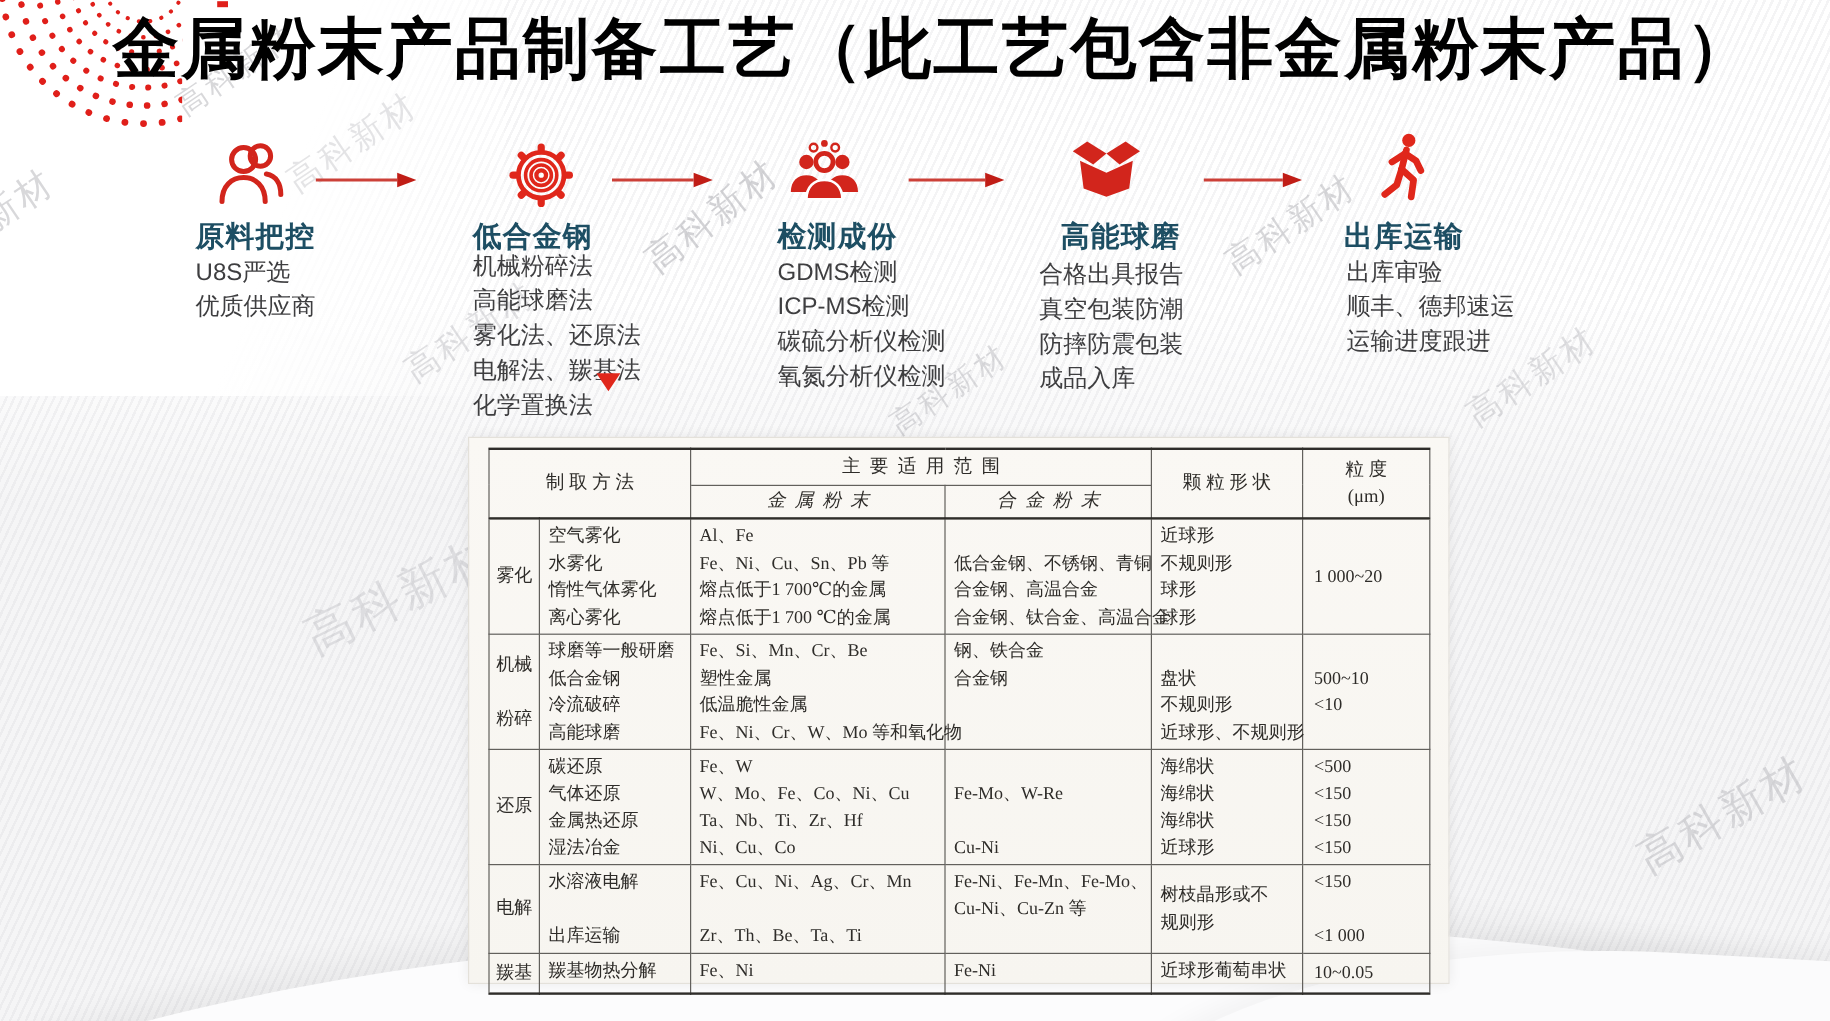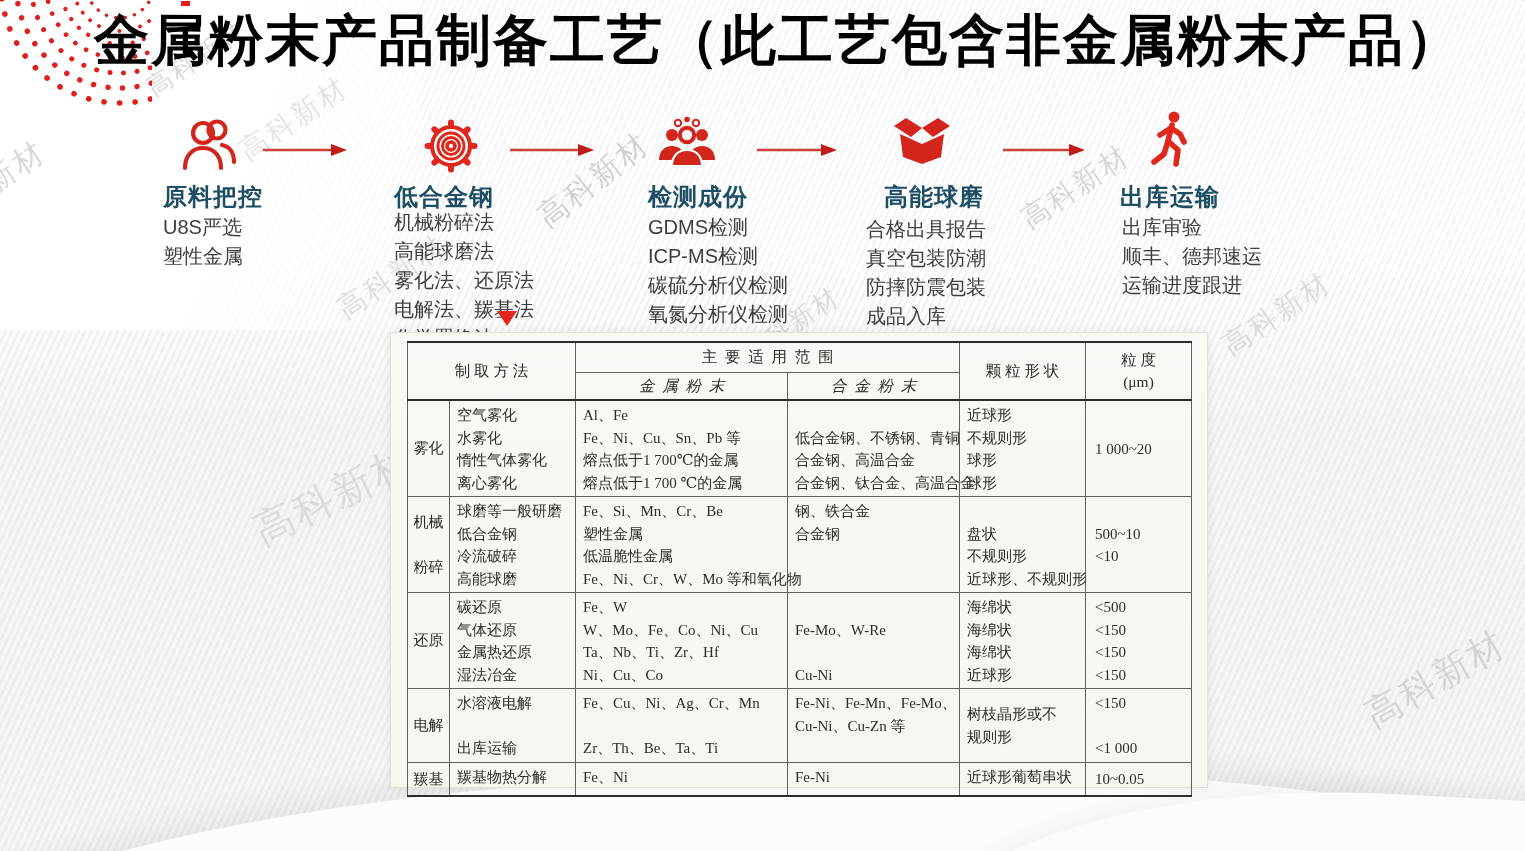--- a/index.html
+++ b/index.html
@@ -37,21 +37,21 @@
   
   .step-title { position:absolute; font-size:24px; font-weight:bold; color:#1d4e63; letter-spacing:1px; }
   .step-items { position:absolute; font-size:20px; color:#3e3e40; line-height:29px; white-space:pre-line; }
   .step-icon  { position:absolute; }
   .flow-arrow { position:absolute; top:142px; height:16px; }
   .down-triangle { position:absolute; left:497px; top:311px; width:0; height:0;
     border-left:10px solid transparent; border-right:10px solid transparent; border-top:15px solid #e0271b; }
 
   
   .scan {
-    position:absolute; left:390px; top:332px; width:818px; height:456px;
+    position:absolute; left:390px; top:364px; width:818px; height:456px;
     background:linear-gradient(#faf8f4, #f7f5f0);
     border:1px solid #e4e1da; box-shadow:0 0 10px rgba(0,0,0,.07);
   }
   table.ptable {
     position:absolute; left:16px; top:8px; width:784px;
     border-collapse:collapse; table-layout:fixed;
     font-family:"Liberation Serif","DejaVu Serif",serif;
     color:#2e2c29; font-size:15px;
   }
   .ptable th, .ptable td {
@@ -112,21 +112,21 @@
 <div class="step-icon" style="left:181px;top:118px">
   <svg width="56" height="54" viewBox="0 0 56 54" fill="none" stroke="#d2251c" stroke-width="4.2" stroke-linecap="round">
     <circle cx="36" cy="12" r="8.5"></circle>
     <path d="M41,27 c8,1.5 12,8 12,17"></path>
     <circle cx="22" cy="15" r="10"></circle>
     <path d="M4,50 c0-13 8-20 18-20 s18,7 18,20"></path>
   </svg>
 </div>
 <div class="step-title" style="left:163px;top:181px">原料把控</div>
 <div class="step-items" style="left:163px;top:213px">U8S严选
-塑性金属</div>
+优质供应商</div>
 
 <svg class="flow-arrow" style="left:263px" width="84" height="16">
   <line x1="0" y1="8" x2="68" y2="8" stroke="#cc4038" stroke-width="2.6"></line>
   <polygon points="68,2 84,8 68,14" fill="#c01d16"></polygon>
 </svg>
 
 <div class="step-icon" style="left:424px;top:119px">
   <svg width="54" height="54" viewBox="0 0 54 54" fill="none" stroke="#e0271b">
     <circle cx="27" cy="27" r="19" stroke-width="4"></circle>
     <g stroke-width="6" stroke-linecap="round">

